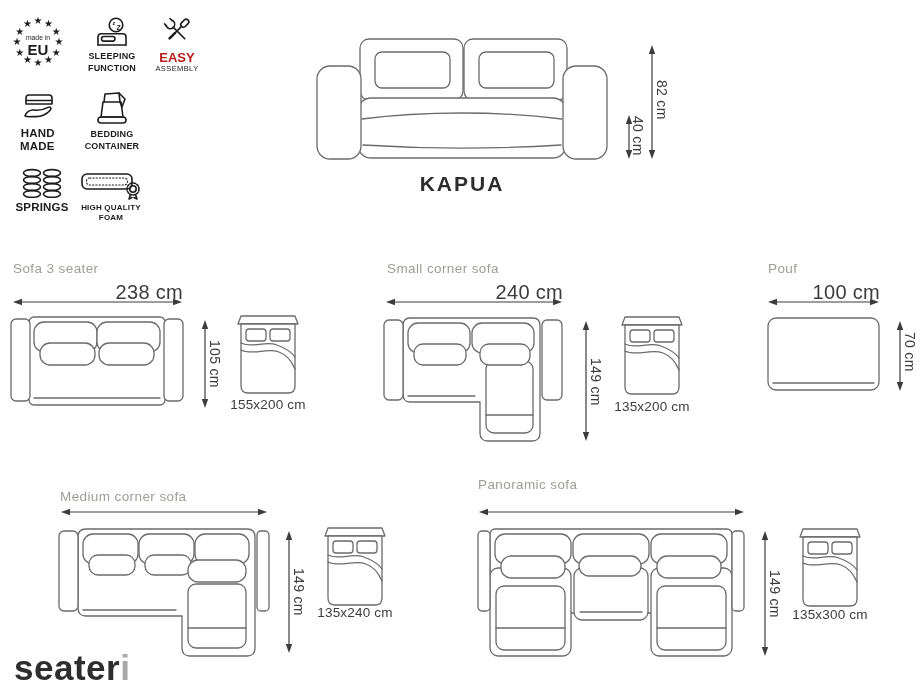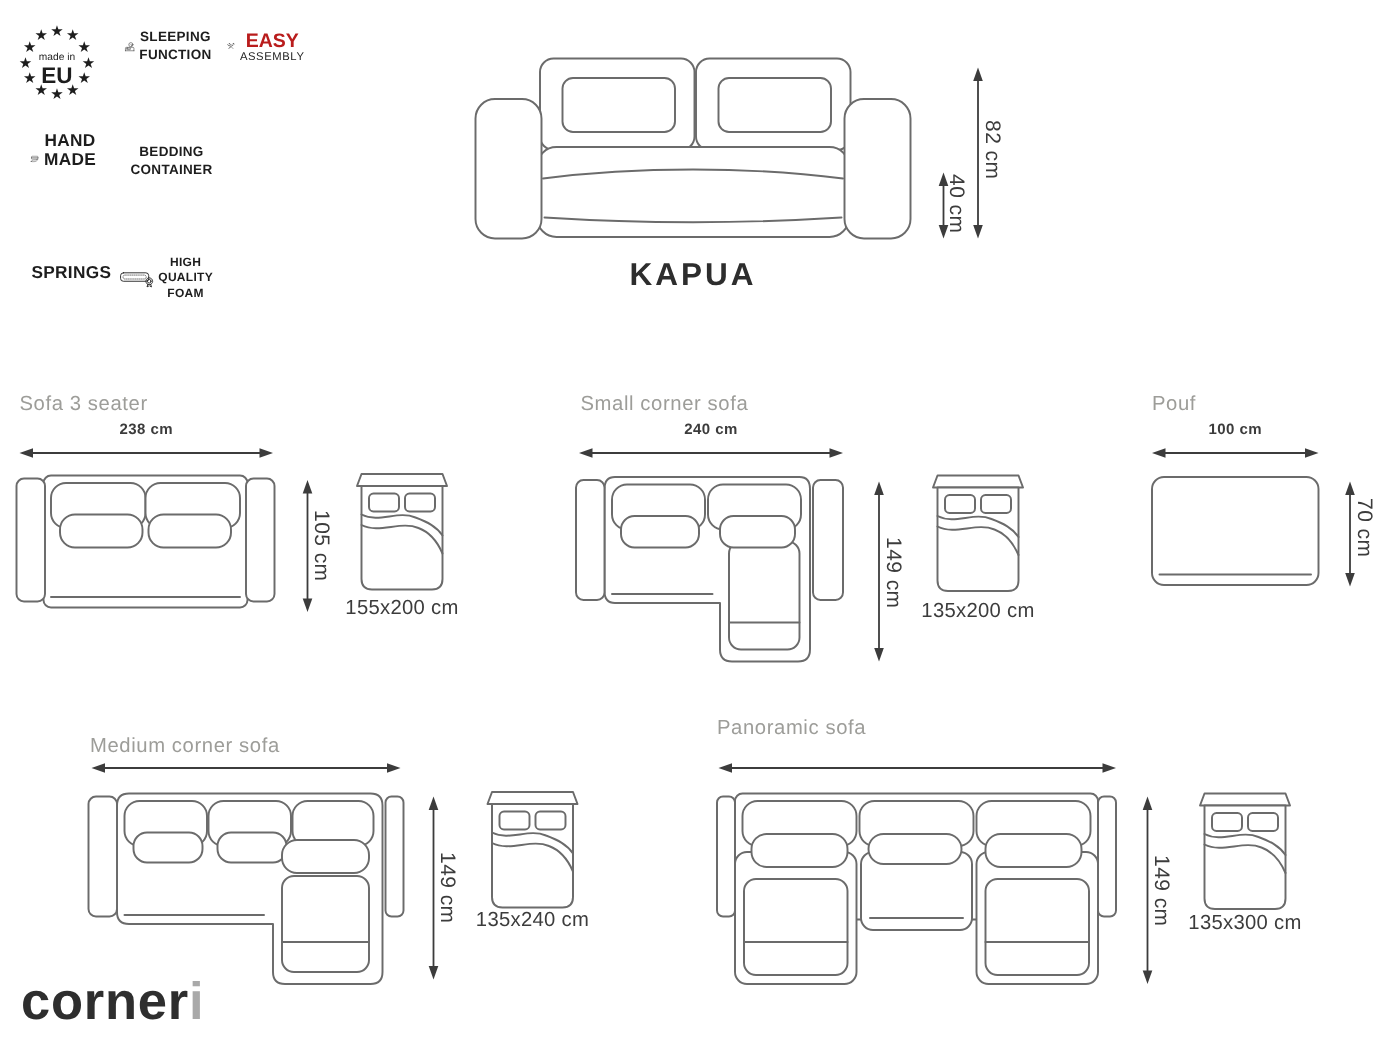--- a/index.html
+++ b/index.html
@@ -1,30 +1,30 @@
 <!DOCTYPE html>
 <html><head>
 <meta charset="utf-8">
 <style>
   html,body{margin:0;padding:0;background:#fff;}
   .stage{position:relative;width:920px;height:700px;background:#ffffff;
          font-family:"Liberation Sans", sans-serif;overflow:hidden;}
   .abs{position:absolute;}
   .sec-title{color:#9d9d99;font-size:13.5px;font-weight:500;letter-spacing:.4px;}
-  .dim{color:#3c3c3c;font-size:10px;font-weight:700;letter-spacing:.3px;text-align:center;}
+  .dim{color:#3c3c3c;font-size:20px;font-weight:400;letter-spacing:.3px;text-align:right;}
   .dim-v{color:#3c3c3c;font-size:14px;font-weight:500;letter-spacing:.3px;
          writing-mode:vertical-rl;text-orientation:mixed;}
   .bed-label{color:#3c3c3c;font-size:13.5px;font-weight:500;text-align:center;letter-spacing:.2px;}
   .product-title{color:#2d2d2d;font-size:21px;font-weight:700;letter-spacing:2px;text-align:center;}
-  .badge{display:flex;align-items:center;gap:3px;}
+  .badge{display:flex;flex-direction:column;align-items:center;gap:3px;}
   .blabel{font-weight:700;color:#1d1d1d;text-align:center;line-height:1.3;letter-spacing:.2px;}
   .fs9{font-size:9px;} .fs8{font-size:8px;} .fs11{font-size:11.5px;line-height:1.15;}
   .easy-big{font-size:13px;font-weight:700;color:#b91c1c;text-align:center;line-height:1;}
   .easy-small{font-size:7.5px;font-weight:400;color:#1d1d1d;text-align:center;letter-spacing:.4px;}
-  .left{text-align:center;}
+  .left{text-align:right;}
   .brand{font-size:35px;font-weight:700;letter-spacing:.5px;color:#2e2e2e;}
   .brand .accent{color:#a9a9a9;}
   svg{display:block;}
   .ln{stroke:#6b6b6b;stroke-width:1.3;fill:#ffffff;stroke-linejoin:round;}
   .lnf{stroke:#6b6b6b;stroke-width:1.3;fill:none;stroke-linecap:round;}
   .ico{stroke:#1d1d1d;stroke-width:1.6;fill:none;stroke-linecap:round;stroke-linejoin:round;}
   .arr line{stroke:#3c3c3c;stroke-width:1.2;}
   .arr path{fill:#3c3c3c;stroke:none;}
 </style>
 </head>
@@ -380,16 +380,16 @@
       <path class="ln" d="M4,9 H58 V71 Q58,78 51,78 H11 Q4,78 4,71 Z"></path>
       <rect class="ln" x="9" y="14" width="20" height="12" rx="3"></rect>
       <rect class="ln" x="33" y="14" width="20" height="12" rx="3"></rect>
       <path class="lnf" d="M4,28 C16,34 28,25 40,30 C48,33 54,36 58,42"></path>
       <path class="lnf" d="M4,35 C16,41 30,32 42,37 C50,40 55,47 58,54"></path>
     </svg>
   </div>
   <div class="abs bed-label" style="left:790px;top:607px;width:80px">135x300 cm</div>
 
   <div class="abs brand" style="left:14px;top:648px">
-    <span>corner</span><span class="accent">i</span>
+    <span>seater</span><span class="accent">i</span>
   </div>
 
 </div>
 
 </body></html>

